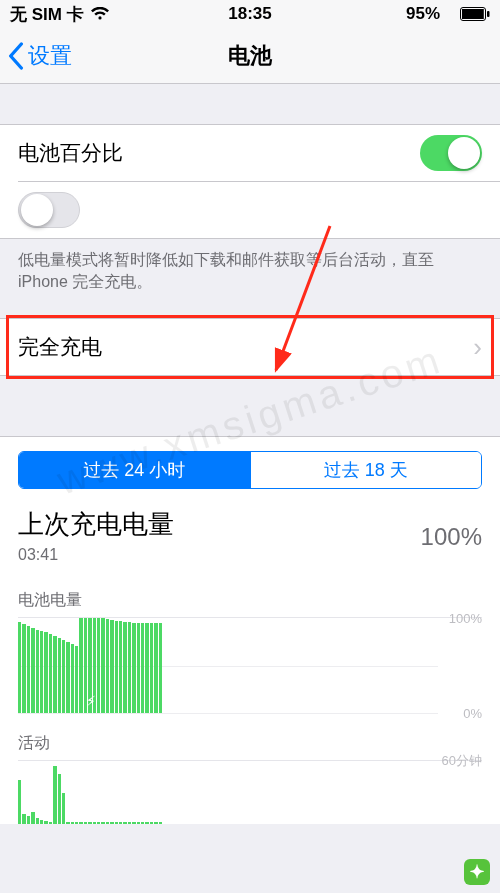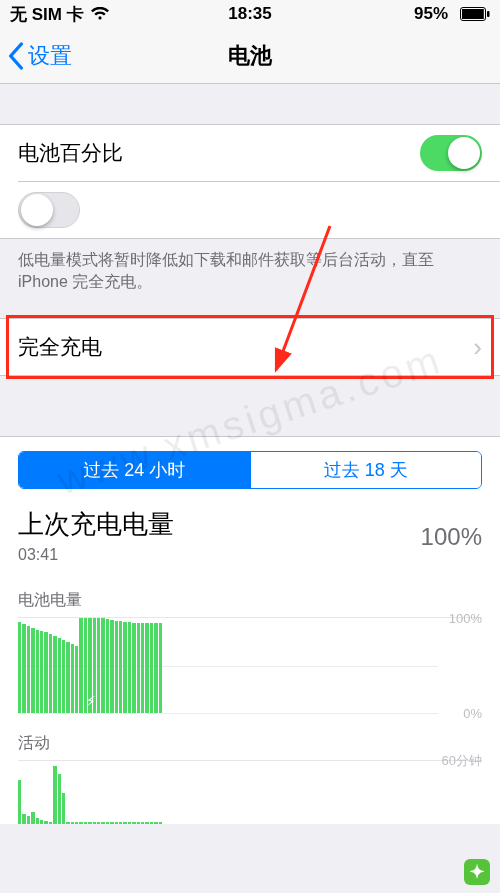--- a/index.html
+++ b/index.html
@@ -16,21 +16,21 @@
     display: flex;
     align-items: center;
     justify-content: space-between;
     padding: 0 10px;
     font-size: 17px;
     font-weight: 600;
     background: #f7f7f8;
   }
   .status-left { display: flex; align-items: center; gap: 6px; }
   .status-center { position: absolute; left: 50%; transform: translateX(-50%); font-size: 17px; font-weight: 700; }
-  .status-right { display: flex; align-items: center; gap: 12px; }
+  .status-right { display: flex; align-items: center; gap: 20px; }
   .wifi-icon svg, .batt svg { display: block; }
   
   .nav-bar {
     height: 56px;
     background: #f7f7f8;
     border-bottom: 1px solid #c8c7cc;
     display: flex;
     align-items: center;
     position: relative;
     padding: 0 8px;

